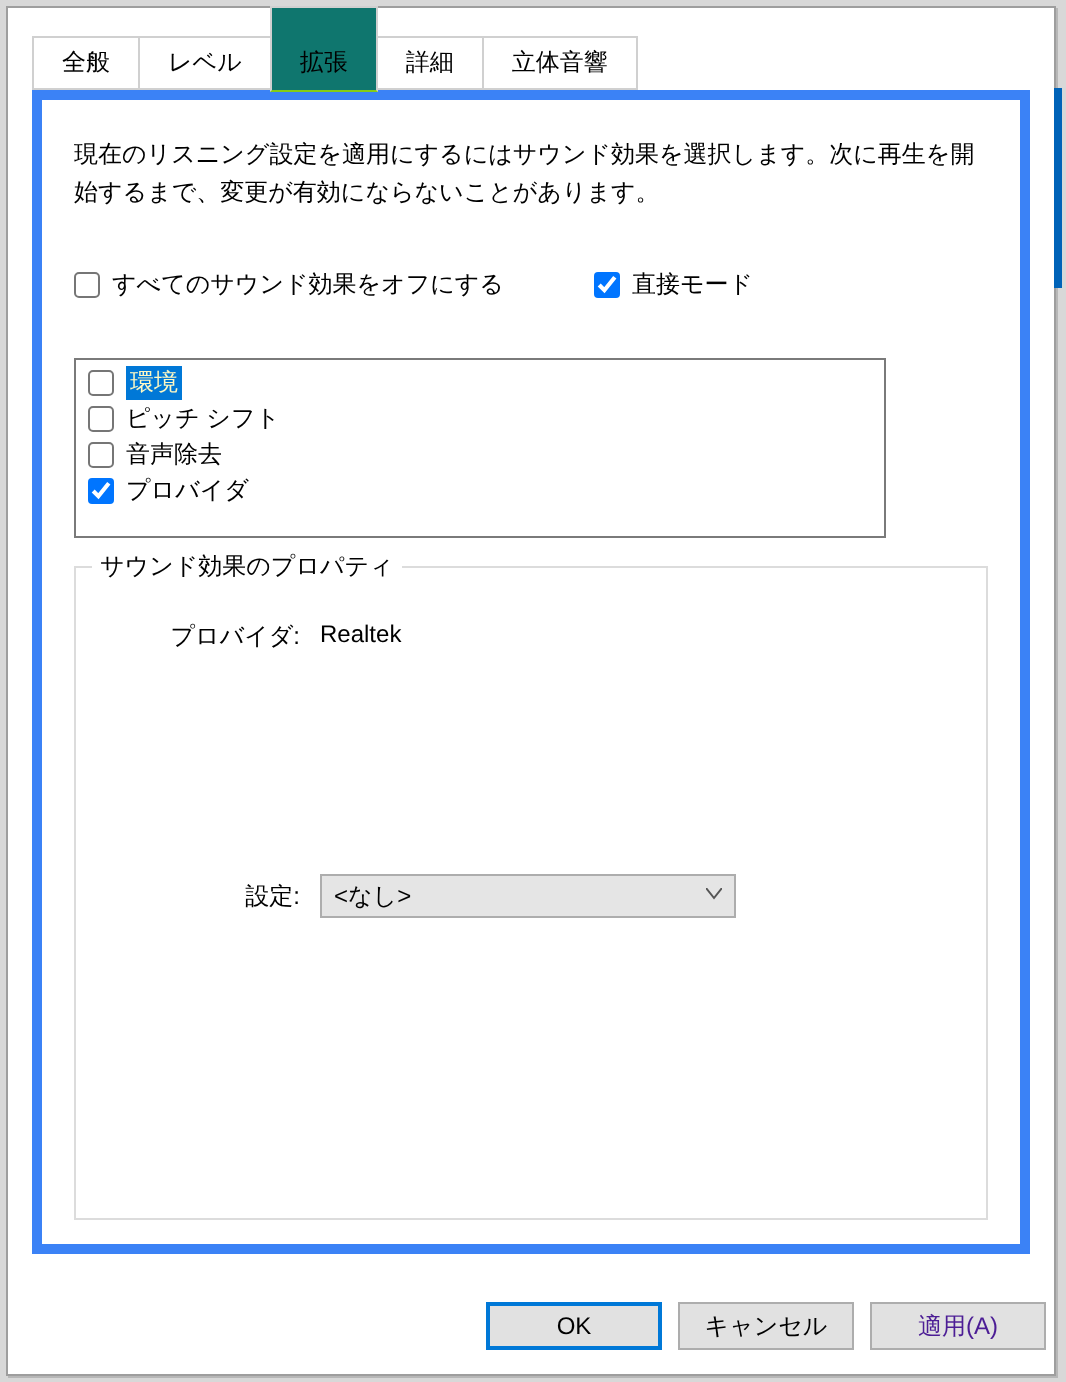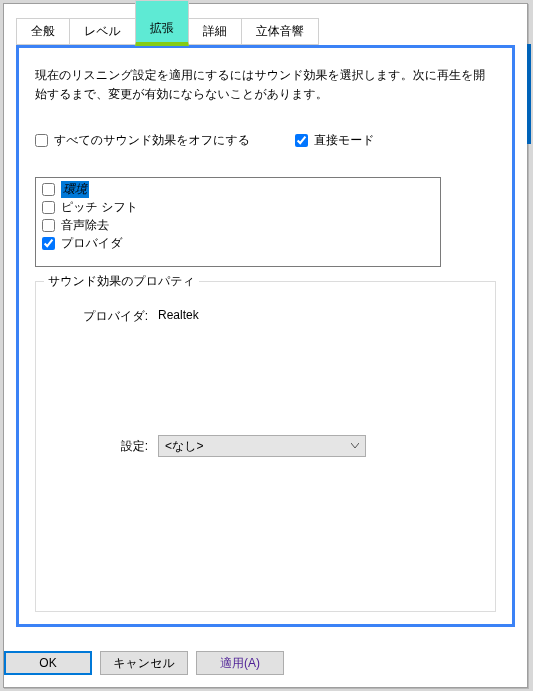--- a/index.html
+++ b/index.html
@@ -60,29 +60,29 @@
     border: 1px solid #d0d0d0;
     border-bottom: 1px solid #d0d0d0;
     background: #fff;
     padding: 4px 14px;
     font-size: 12px;
     position: relative;
     margin-right: -1px;
     cursor: pointer;
   }
   .tab.active {
-    border-bottom: 4px solid #84cc16;
+    border-bottom: 1px solid #84cc16;
     z-index: 2;
-    background: #5eead4;
+    background: #0f766e;
     padding-top: 19px;
     padding-bottom: 5px;
     margin-bottom: -1px;
   }
   .tab-page {
-    border: 3px solid #3b82f6;
+    border: 5px solid #3b82f6;
     flex: 1;
     padding: 18px 16px 12px 16px;
     position: relative;
     display: flex;
     flex-direction: column;
   }
 
   .desc { font-size: 12px; line-height: 1.6; margin-bottom: 28px; }
 
   .row-checks {
@@ -108,23 +108,22 @@
   .list-item {
     display: flex;
     align-items: center;
     height: 18px;
     padding: 0 2px;
     font-size: 12px;
   }
   .list-item input { margin: 0 6px 0 2px; width:13px; height:13px; }
   .list-item.selected .li-label {
     background: #0078d7;
-    color: #000000;
+    color: #fef9c3;
     padding: 0 2px;
-    font-style: italic;
   }
 
   .group {
     border: 1px solid #dcdcdc;
     position: relative;
     padding: 20px 14px 18px 14px;
     flex: 1;
   }
   .group-title {
     position: absolute;
@@ -158,22 +157,23 @@
     cursor: pointer;
     position: relative;
   }
   .combo .chev {
     position: absolute; right: 6px; top: 4px;
     font-size: 10px; color:#555;
   }
 
   .dlg-buttons {
     display: flex;
+    justify-content: flex-end;
     gap: 8px;
-    padding: 12px 22px 12px 0;
+    padding: 12px 4px 12px 0;
     border-top: 0;
     margin-top: 4px;
   }
   .btn {
     min-width: 88px;
     height: 24px;
     border: 1px solid #adadad;
     background: #e1e1e1;
     font-size: 12px;
     display: flex; align-items: center; justify-content: center;

